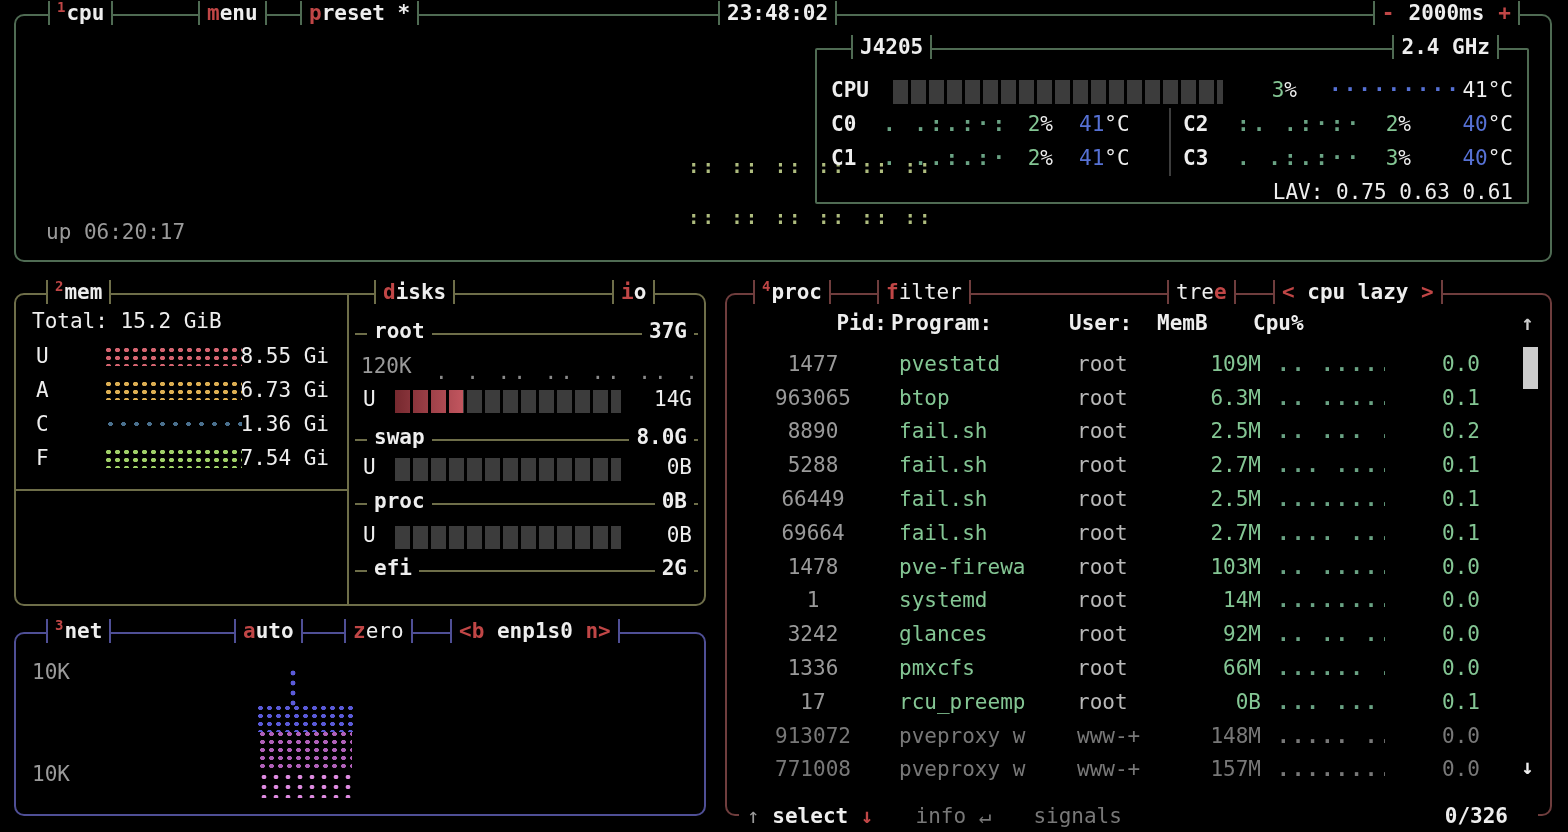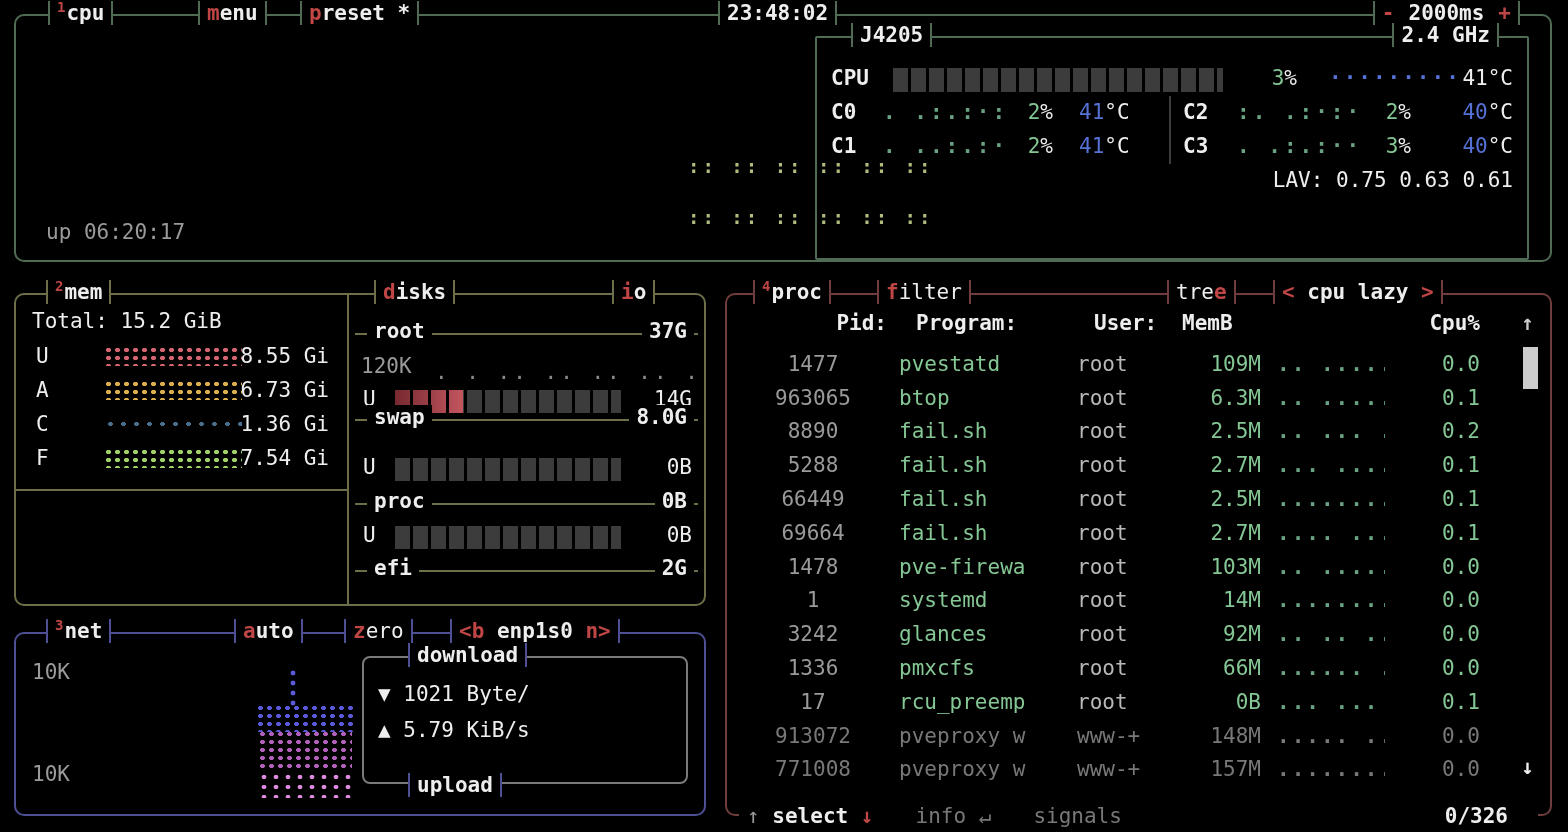--- a/index.html
+++ b/index.html
@@ -29,21 +29,21 @@
   .bbottom{top:auto;bottom:-15px}
   .hot{color:var(--red);font-weight:bold}
   .sup{color:var(--red);font-size:14px;font-weight:bold;position:relative;top:-6px;margin-right:1px}
   .thin{font-weight:normal}
   .t-dim{color:var(--dim);font-weight:normal}
   .t-gray{color:var(--gray);font-weight:normal}
   .t-green{color:var(--green)}
   .t-blue{color:var(--blue)}
   .t-red{color:var(--red);font-weight:bold}
   
-  .panel{position:absolute;left:799px;top:20px;width:714px;height:224px;
+  .panel{position:absolute;left:799px;top:32px;width:714px;height:156px;
          border:2px solid var(--border_cpu);border-radius:2px}
   .prow-abs{position:absolute;white-space:pre;display:flex;align-items:center}
   .meter{position:relative;background:var(--meter_gray);overflow:hidden}
   .meter .fill{position:absolute;top:0;bottom:0;left:0;background:linear-gradient(90deg,#76292f,#c2565f)}
   .meter::after{content:"";position:absolute;inset:0;
     background:repeating-linear-gradient(90deg,transparent 0 15px,#000 15px 18px)}
   .dotgrid{position:absolute}
   .coldiv{position:absolute;width:2px;background:#3d3d3d}
   
   .mrow{position:relative;height:34px;display:flex;align-items:center}
@@ -64,22 +64,22 @@
   .prows{position:absolute;left:0;right:0;top:52px}
   .prow{height:33.8px;cursor:pointer}
   .c-pid{width:148px;text-align:center;color:var(--gray)}
   .c-prog{width:178px;margin-left:12px;color:var(--green);overflow:hidden}
   .c-user{width:88px;color:#b8b8b8}
   .c-mem{width:96px;text-align:right;color:var(--green)}
   .c-dots{width:124px;padding-left:16px;color:var(--dotgreen);letter-spacing:2px;font-weight:bold;overflow:hidden}
   .c-cpu{flex:1;text-align:right;color:var(--green)}
   .prow.dim .c-pid,.prow.dim .c-prog,.prow.dim .c-user,.prow.dim .c-mem,
   .prow.dim .c-dots,.prow.dim .c-cpu{color:var(--dim)}
-  .h-pid{width:148px;text-align:right}.h-prog{width:178px;margin-left:29px}
-  .h-user{width:88px}.h-mem{width:96px;}.h-cpu{flex:1;text-align:right}
+  .h-pid{width:148px;text-align:right}.h-prog{width:178px;margin-left:4px}
+  .h-user{width:88px}.h-mem{width:96px;}.h-cpu{flex:1;text-align:left}
   .pfoot{position:absolute;left:12px;right:12px;bottom:-15px;height:26px;display:flex;
          align-items:center;background:#000;padding:0 8px;white-space:pre}
   .netbox-inner{position:absolute;left:346px;top:22px;width:326px;height:128px;
                 border:2px solid #7a7a7a;border-radius:8px}
   .netbox-inner .btitle{border-color:#7a7a7a}
   .ioline{letter-spacing:3px;color:#8a8a8a;font-weight:normal;overflow:hidden;white-space:pre}
   .gdots{letter-spacing:3px;font-weight:bold;overflow:hidden;white-space:pre}
 </style>
 </head>
 <body>
@@ -182,21 +182,21 @@
         <span class="t-gray" style="position:absolute;left:12px;top:2px">120K</span>
         <span class="ioline" style="position:absolute;left:86px;right:8px;top:8px">. . .. .. .. .. .. .. .. .. .. ..</span>
       </div>
       <div class="drow dmeter" style="top:90px">
         <span class="u">U</span>
         <div class="meter">
             <div class="fill" style="width:30%"></div>
           </div>
         <span class="mv">14G</span>
       </div>
-      <div class="drow dhead" style="top:108px">
+      <div class="drow dhead" style="top:128px">
         <span class="nm">swap</span>
           <span class="sz">8.0G</span>
       </div>
       <div class="drow dmeter" style="top:158px">
         <span class="u">U</span>
         <div class="meter"></div>
         <span class="mv">0B</span>
       </div>
       <div class="drow dhead" style="top:192px">
         <span class="nm">proc</span>
@@ -225,26 +225,20 @@
     </div>
 
     <div class="prow-abs t-gray" style="left:16px;top:26px"><span>10K</span></div>
     <div class="prow-abs t-gray" style="left:16px;top:128px"><span>10K</span></div>
 
     <div class="dotgrid" style="left:272px;top:34px;width:12px;height:38px;background-image:radial-gradient(var(--net_down) 2.2px,transparent 2.7px);background-size:10px 10px"></div>
     <div class="dotgrid" style="left:240px;top:70px;width:98px;height:28px;background-image:radial-gradient(var(--net_down) 2.2px,transparent 2.7px);background-size:9px 8px"></div>
     <div class="dotgrid" style="left:242px;top:96px;width:94px;height:42px;background-image:radial-gradient(var(--net_mag) 2.2px,transparent 2.7px);background-size:9px 8px"></div>
     <div class="dotgrid" style="left:242px;top:138px;width:96px;height:26px;background-image:radial-gradient(var(--net_pink) 2.2px,transparent 2.7px);background-size:12px 10px"></div>
 
-    <div class="netbox-inner">
-      <div class="btitle bc" style="left:44px"><span>download</span></div>
-      <div class="prow-abs" style="left:14px;top:24px;font-weight:normal"><span>▼ 1021 Byte/</span></div>
-      <div class="prow-abs" style="left:14px;top:60px;font-weight:normal"><span>▲ 5.79 KiB/s</span></div>
-      <div class="btitle bc bbottom" style="left:44px"><span>upload</span></div>
-    </div>
   </section>
 
   <section class="box proc-box">
     <div class="btitle bc" style="left:26px"><span class="sup">4</span><span>proc</span></div>
     <div class="btitle bc thin" style="left:150px"><span class="hot">f</span><span class="thin">ilter</span></div>
     <div class="btitle bc thin" style="left:440px"><span class="thin">tre</span><span class="hot">e</span></div>
     <div class="btitle bc" style="left:546px">
       <span class="t-red">&lt;</span>
       <span> cpu lazy </span>
       <span class="t-red">&gt;</span>

